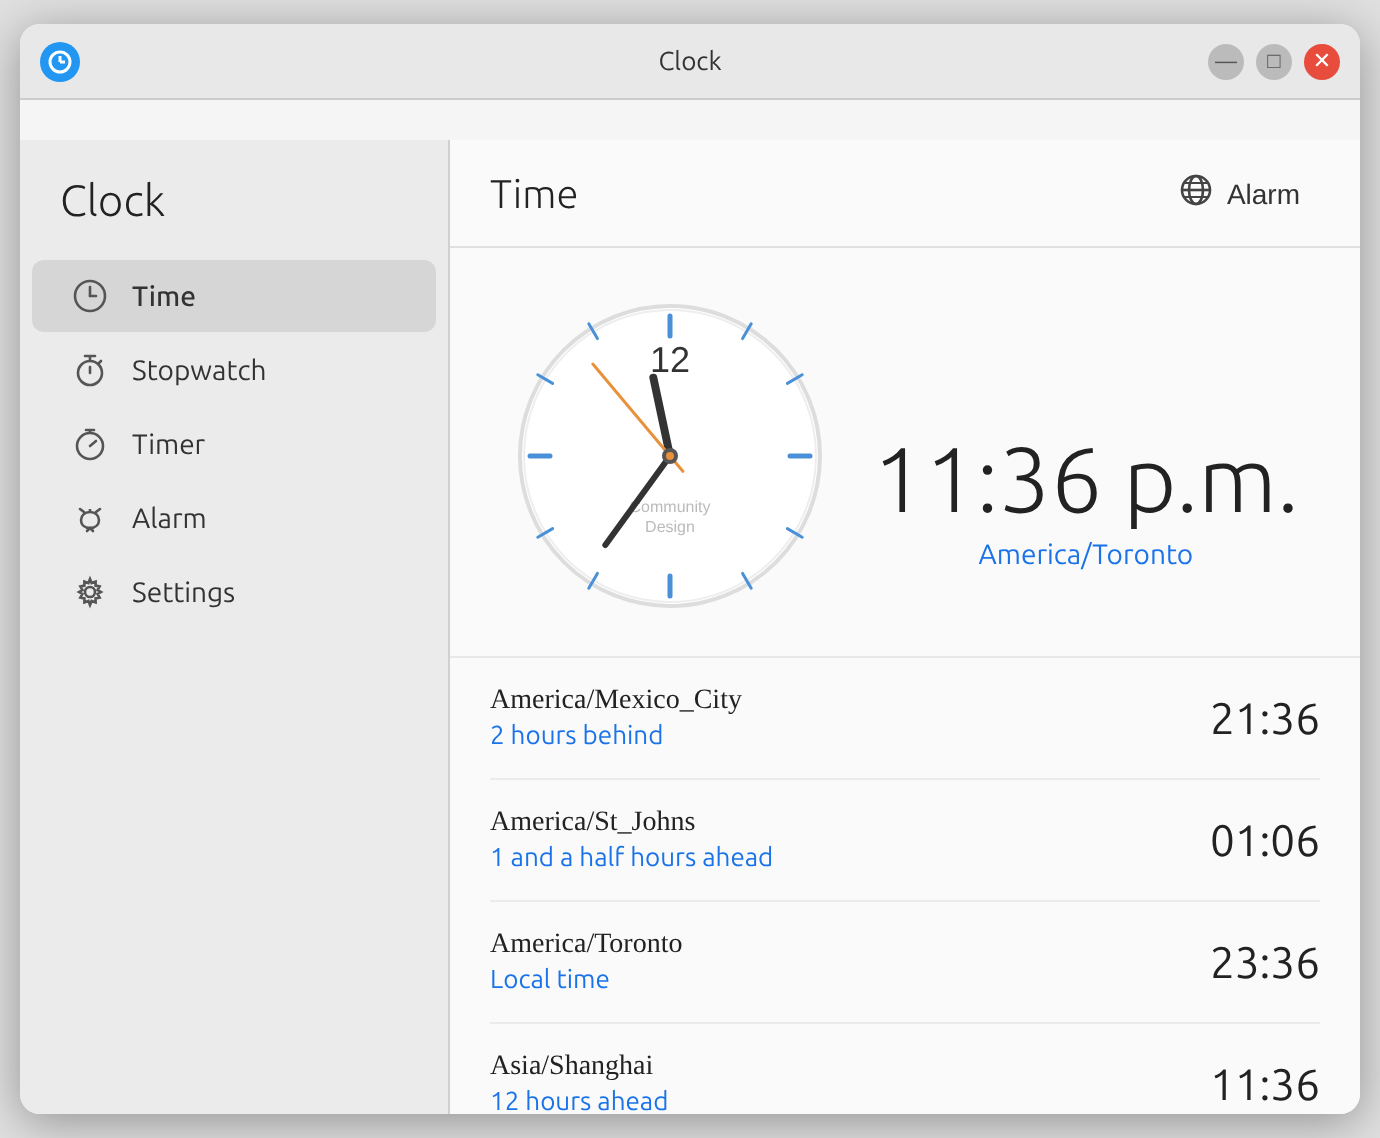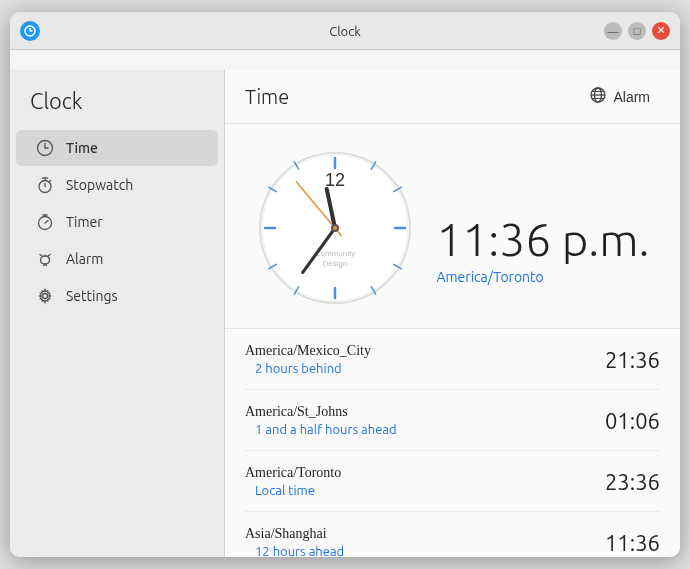--- a/index.html
+++ b/index.html
@@ -177,21 +177,21 @@
       border-bottom: 1px solid #e8e8e8;
     }
 
     .analog-clock {
       width: 160px;
       height: 160px;
       flex-shrink: 0;
     }
 
     .time-display {
-      text-align: left;
+      text-align: center;
       margin-top: 43px;
     }
 
     .time-text {
       font-size: 46px;
       font-weight: 300;
       color: #222;
       line-height: 1.1;
     }
 
@@ -223,21 +223,20 @@
       font-size: 14px;
       font-weight: 500;
       color: #222;
       font-family: Liberation Serif, serif;
     }
 
     .tz-offset {
       font-size: 13px;
       color: #1a73e8;
       margin-top: 2px;
-      margin-left: 10px;
     }
 
     .tz-time {
       font-size: 22px;
       font-weight: 400;
       color: #222;
     }
   </style>
 </head>
 <body>

